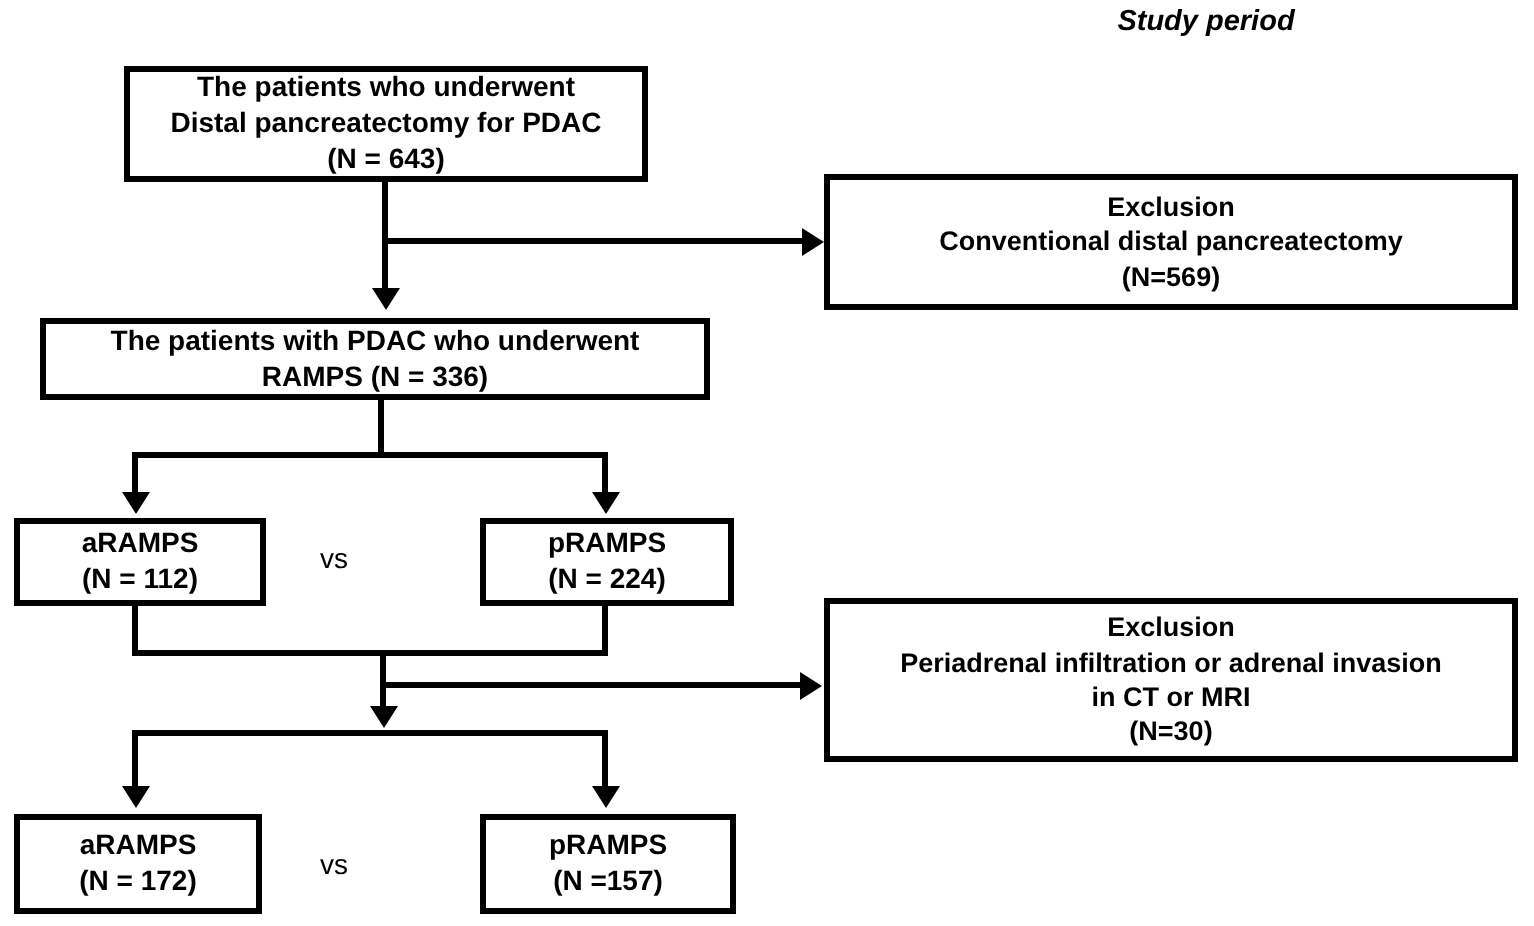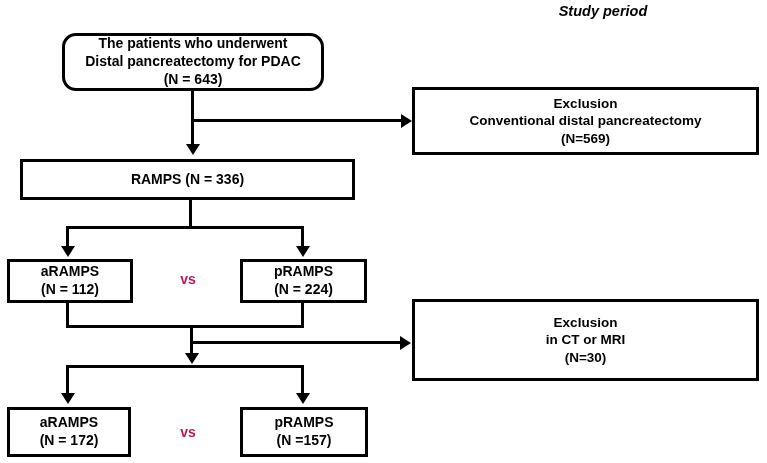--- a/index.html
+++ b/index.html
@@ -36,23 +36,23 @@
     font-style: italic;
     font-weight: bold;
     color: #000000;
     text-align: center;
     line-height: 1.30;
   }
   .study-period .line { display: block; white-space: nowrap; }
 
   .vs-label {
     position: absolute;
-    font-weight: bold;
-    color: #be185d;
-    text-align: center;
+    font-weight: normal;
+    color: #000000;
+    text-align: left;
   }
 
   
   .vline {
     position: absolute;
     width: 3px;
     background: #000000;
   }
   .hline {
     position: absolute;
@@ -78,39 +78,40 @@
 </style>
 </head>
 <body>
 
 <div id="canvas">
 
   <div class="study-period" style="left:447px; top:2px; width:312px; font-size:14.5px;">
     <span class="line">Study period</span>
   </div>
 
-  <div class="box" style="left:62px; top:33px; width:262px; height:58px; font-size:14px;border-radius:14px;">
+  <div class="box" style="left:62px; top:33px; width:262px; height:58px; font-size:14px;">
     <span class="line">The patients who underwent</span>
     <span class="line">Distal pancreatectomy for PDAC</span>
     <span class="line">(N = 643)</span>
   </div>
 
   <div class="vline" style="left:191px; top:91px; height:53px;"></div>
   <div class="arrow-down" style="left:185.5px; top:144px;"></div>
 
   <div class="hline" style="left:191px; top:119px; width:213px;"></div>
   <div class="arrow-right" style="left:401px; top:113.5px;"></div>
 
   <div class="box" style="left:412px; top:87px; width:347px; height:68px; font-size:13.5px;">
     <span class="line">Exclusion</span>
     <span class="line">Conventional distal pancreatectomy</span>
     <span class="line">(N=569)</span>
   </div>
 
   <div class="box" style="left:20px; top:159px; width:335px; height:41px; font-size:14px;">
+    <span class="line">The patients with PDAC who underwent</span>
     <span class="line">RAMPS (N = 336)</span>
   </div>
 
   <div class="vline" style="left:189px; top:200px; height:28px;"></div>
   <div class="hline" style="left:66px; top:226px; width:238px;"></div>
   <div class="vline" style="left:66px; top:226px; height:22px;"></div>
   <div class="arrow-down" style="left:60.5px; top:246px;"></div>
   <div class="vline" style="left:301px; top:226px; height:22px;"></div>
   <div class="arrow-down" style="left:295.5px; top:246px;"></div>
 
@@ -130,20 +131,21 @@
   <div class="vline" style="left:301px; top:303px; height:24px;"></div>
   <div class="hline" style="left:66px; top:325px; width:238px;"></div>
   <div class="vline" style="left:190px; top:325px; height:30px;"></div>
   <div class="arrow-down" style="left:184.5px; top:353px;"></div>
 
   <div class="hline" style="left:190px; top:341px; width:213px;"></div>
   <div class="arrow-right" style="left:400px; top:335.5px;"></div>
 
   <div class="box" style="left:412px; top:299px; width:347px; height:82px; font-size:13.5px;">
     <span class="line">Exclusion</span>
+    <span class="line">Periadrenal infiltration or adrenal invasion</span>
     <span class="line">in CT or MRI</span>
     <span class="line">(N=30)</span>
   </div>
 
   <div class="hline" style="left:66px; top:365px; width:238px;"></div>
   <div class="vline" style="left:66px; top:365px; height:30px;"></div>
   <div class="arrow-down" style="left:60.5px; top:393px;"></div>
   <div class="vline" style="left:301px; top:365px; height:30px;"></div>
   <div class="arrow-down" style="left:295.5px; top:393px;"></div>
 

